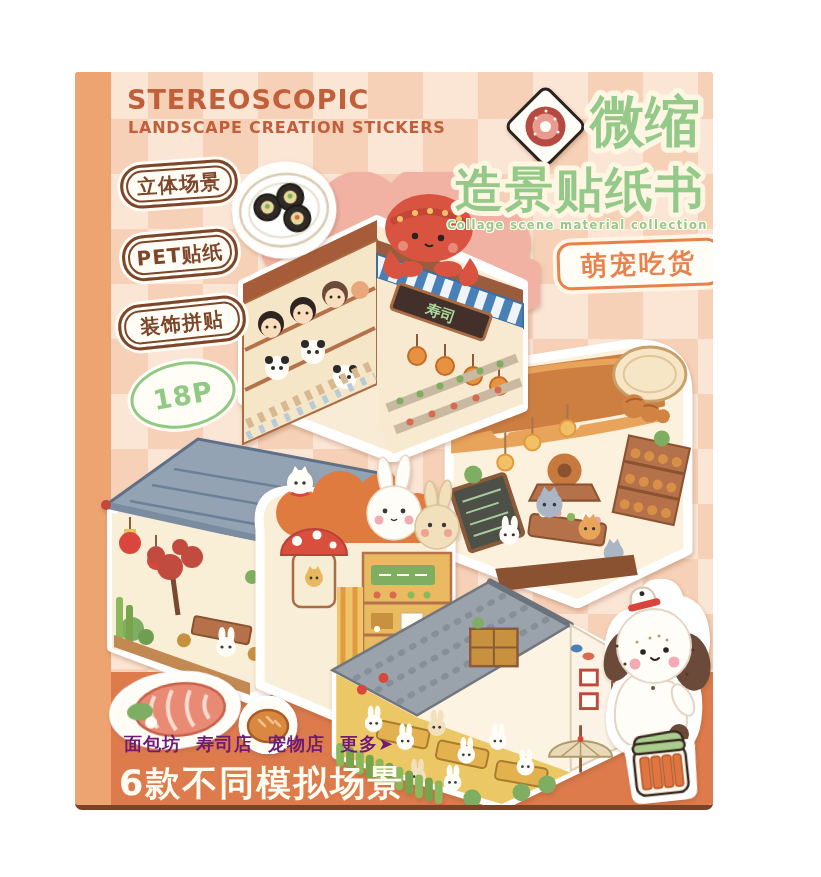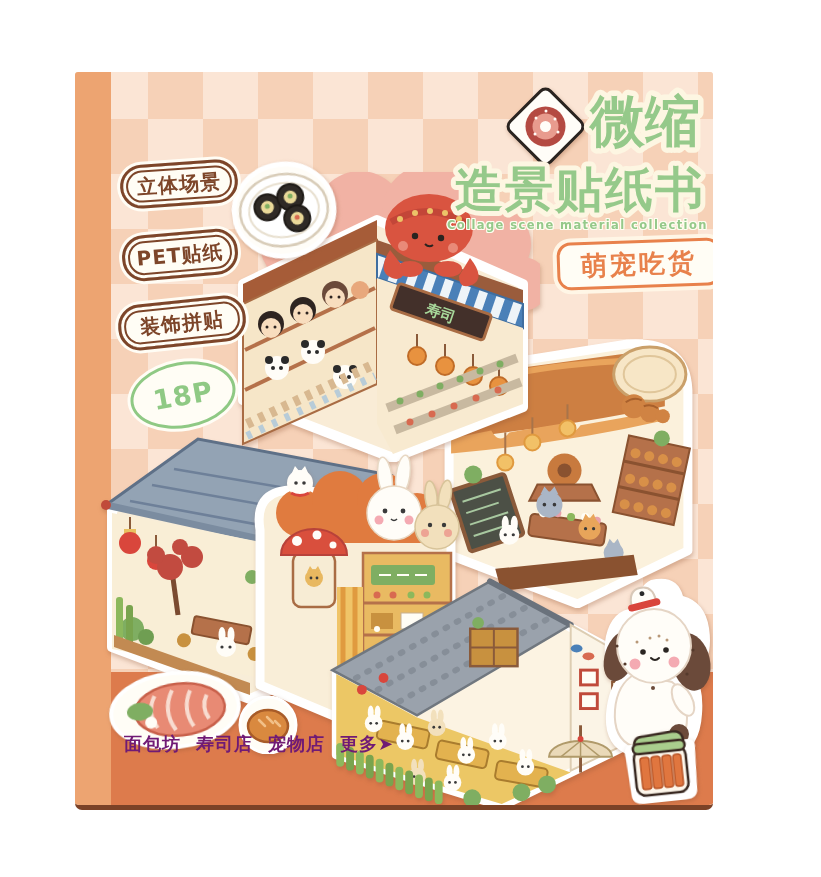--- a/index.html
+++ b/index.html
@@ -691,20 +691,22 @@
             <rect x="39" y="44" width="9" height="32" rx="3"></rect>
             <rect x="50" y="44" width="9" height="32" rx="3"></rect>
             <rect x="61" y="44" width="8" height="32" rx="3"></rect>
         </g>
         <path d="M24 36 q-2 -14 10 -13 l28 -2 q12 -1 11 13 Z" fill="#a9cd8d" stroke="#3a2a22" stroke-width="2.5"></path>
         <rect x="22" y="30" width="52" height="10" rx="5" fill="#a9cd8d" stroke="#3a2a22" stroke-width="2.5"></rect>
       </g>
     </svg>
   </div>
 
+  <div class="abs title-en" style="left:52px;top:12px">STEREOSCOPIC</div>
+  <div class="abs subtitle-en" style="left:53px;top:46px">LANDSCAPE CREATION STICKERS</div>
 
   <div class="abs pill" style="left:45px;top:90px;width:112px;height:38px;transform:rotate(-4deg)">
     <span>立体场景</span>
   </div>
   <div class="abs pill" style="left:47px;top:160px;width:110px;height:40px;transform:rotate(-5deg)">
     <span>PET贴纸</span>
   </div>
   <div class="abs pill" style="left:43px;top:228px;width:122px;height:40px;transform:rotate(-6deg)">
     <span>装饰拼贴</span>
   </div>
@@ -723,14 +725,15 @@
   <div class="abs theme" style="left:482px;top:168px;width:158px;height:42px;transform:rotate(-2deg)">
     <span>萌宠吃货</span>
   </div>
 
   <div class="abs cats" style="left:49px;top:660px">
     <span>面包坊</span>
     <span>寿司店</span>
     <span>宠物店</span>
     <span>更多➤</span>
   </div>
+  <div class="abs headline" style="left:44px;top:688px">6款不同模拟场景</div>
 
 </div>
 
 </body></html>

